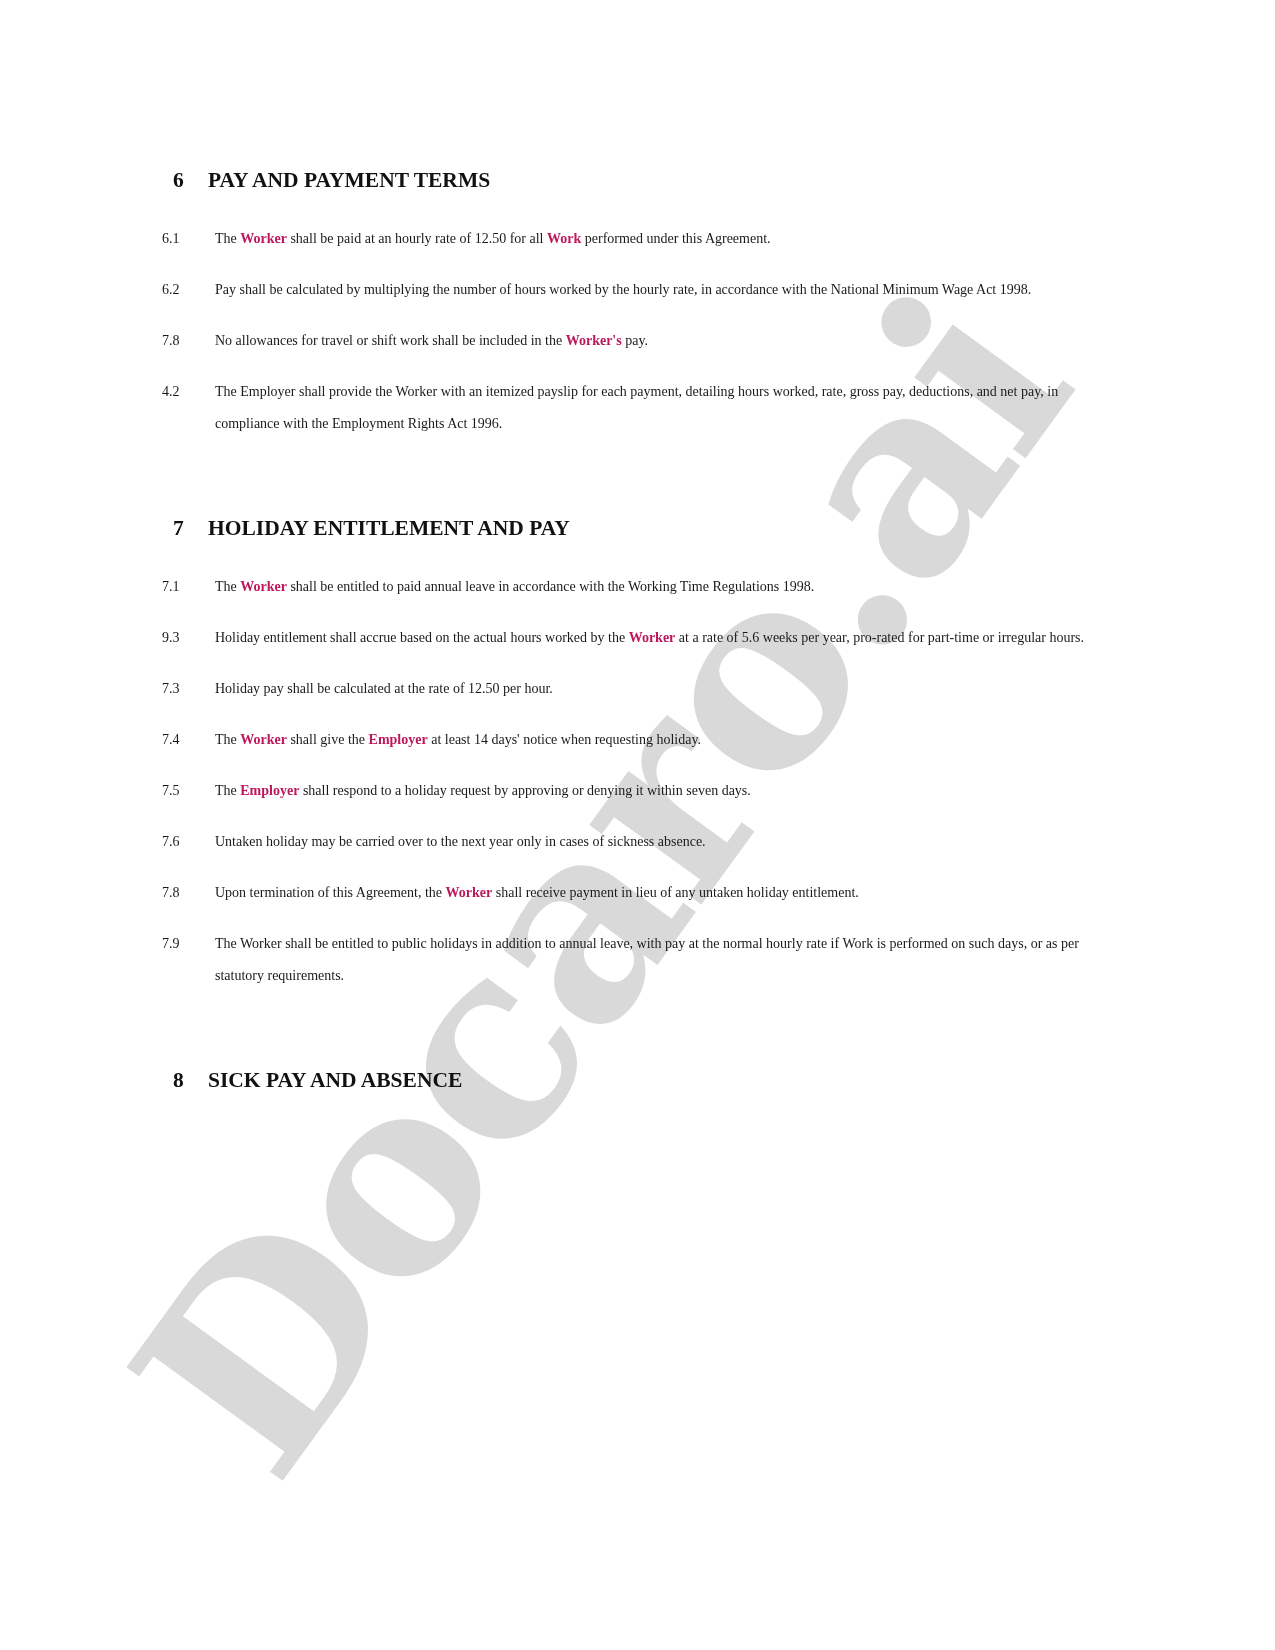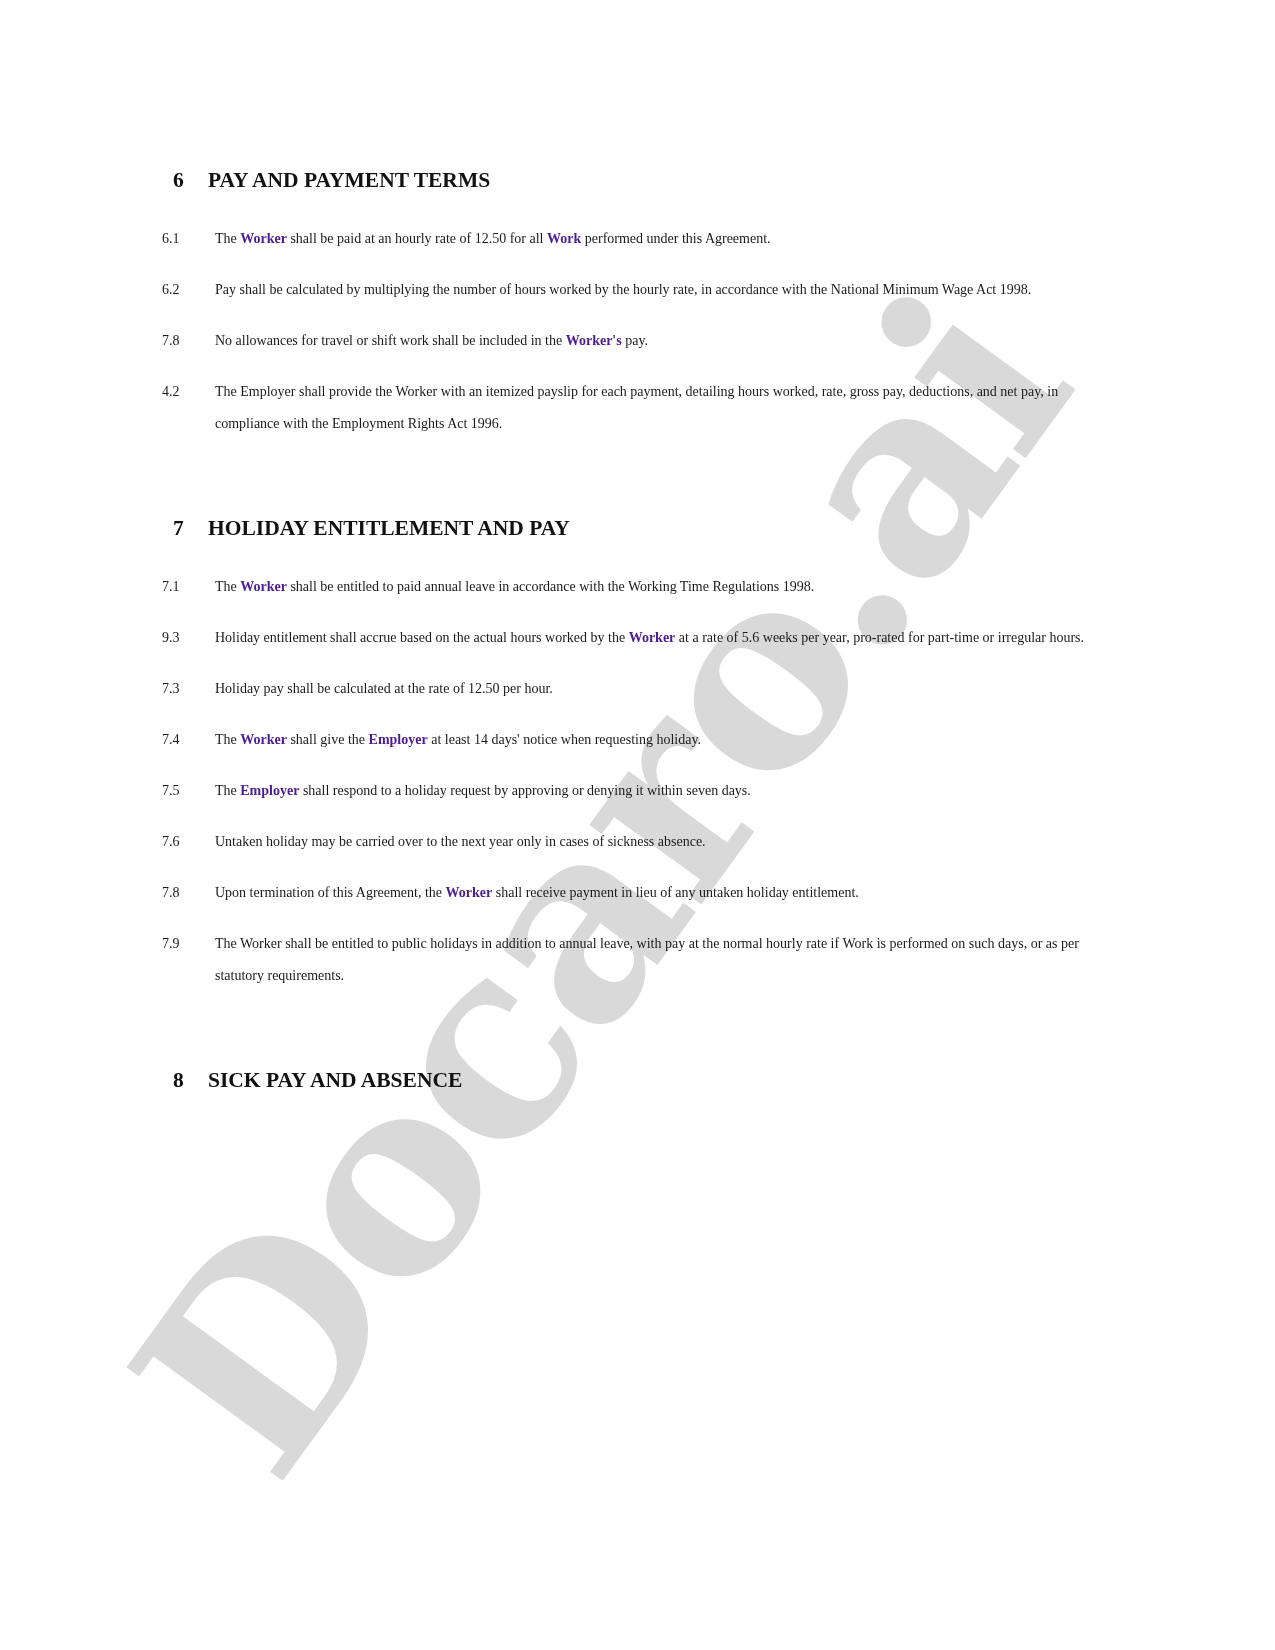--- a/index.html
+++ b/index.html
@@ -49,21 +49,21 @@
   }
   .section-heading .title { flex: 1 1 auto; }
   .clause {
     display: flex;
     font-size: 14px;
     line-height: 32px;
     margin: 0 0 19px 7px;
   }
   .clause .num { flex: 0 0 53px; }
   .clause .text { margin: 0; width: 917px; }
-  .clause .text b { font-weight: 700; color: #4c1d95; }
+  .clause .text b { font-weight: 700; color: #be185d; }
 </style>
 </head>
 <body>
 
 <div class="page">
   <div class="watermark" style="color: rgb(217, 217, 217);">Docaro.ai</div>
   <main class="content" id="sections-root">
       <div class="section-heading">
         <span class="num">6</span>
         <span class="title">PAY AND PAYMENT TERMS</span>

